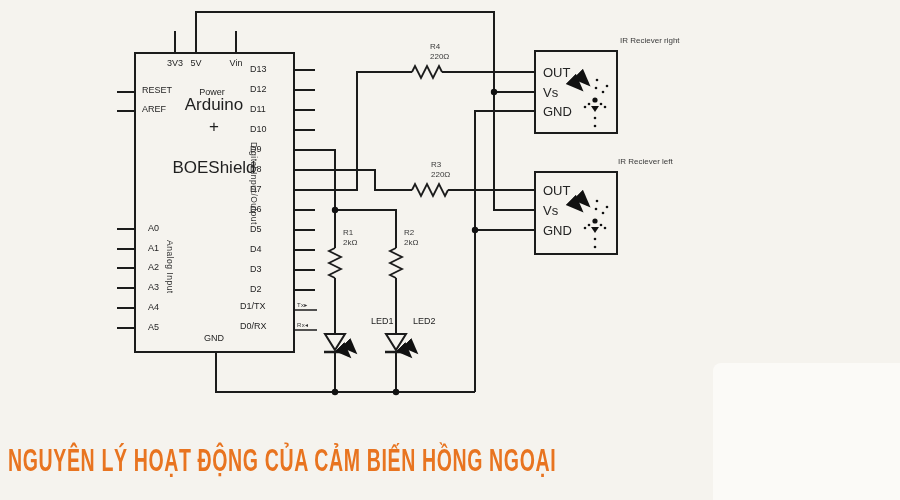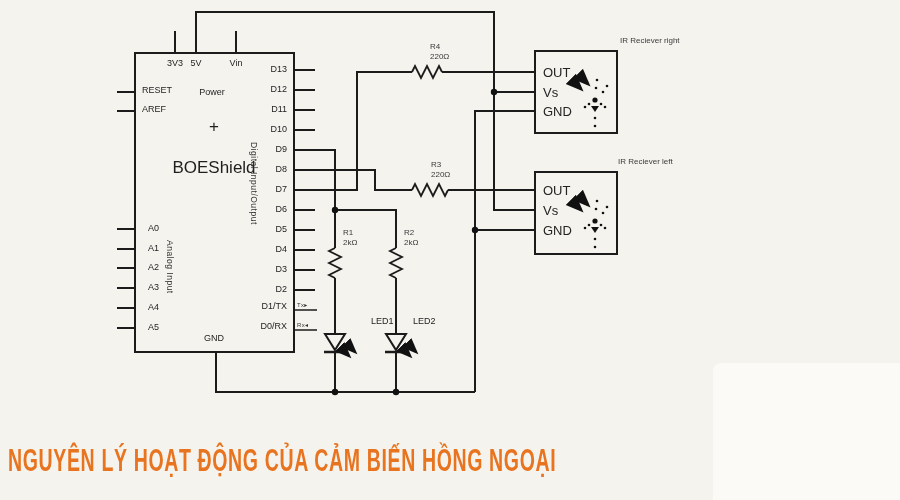--- a/index.html
+++ b/index.html
@@ -12,21 +12,21 @@
     position:absolute; left:713px; top:363px; width:187px; height:137px;
     background:#FBFAF7; border-radius:8px 0 0 0;
   }
   svg.wires{position:absolute; left:0; top:0;}
   .lbl{position:absolute; color:#242424; white-space:nowrap; line-height:1;}
   .f9{font-size:9px;}
   .f8{font-size:8px; color:#3a3a3a;}
   .f11{font-size:13px;}
   .big{font-size:17px; color:#1f1f1f;}
   .ctr{text-align:center;}
-  .rt{text-align:right;}
+  .rt{}
   .vtext{writing-mode:vertical-rl; font-size:8.5px; color:#333; letter-spacing:0.5px;}
   .board{
     position:absolute; left:134px; top:52px; width:161px; height:301px;
     border:2px solid #1b1b1b; box-sizing:border-box; background:transparent;
   }
   .tiny{font-size:6px; color:#333; letter-spacing:0.3px;}
   .title{
     position:absolute; left:8px; top:443px;
     font-size:31px; font-weight:bold; letter-spacing:1px;
     transform:scaleX(0.63); transform-origin:left center;
@@ -153,20 +153,21 @@
     </g>
   </svg>
 
   <div class="board"></div>
 
   <div class="lbl f9 ctr" style="left:163px;top:59px;width:24px">3V3</div>
   <div class="lbl f9 ctr" style="left:186px;top:59px;width:20px">5V</div>
   <div class="lbl f9 ctr" style="left:224px;top:59px;width:24px">Vin</div>
   <div class="lbl f9 ctr" style="left:192px;top:88px;width:40px">Power</div>
 
+  <div class="lbl big ctr" style="left:154px;top:96px;width:120px">Arduino</div>
   <div class="lbl big ctr" style="left:154px;top:118px;width:120px">+</div>
   <div class="lbl big ctr" style="left:154px;top:159px;width:120px">BOEShield</div>
 
   <div class="lbl f9" style="left:142px;top:86px">RESET</div>
   <div class="lbl f9" style="left:142px;top:105px">AREF</div>
   <div class="lbl f9" style="left:148px;top:224px">A0</div>
   <div class="lbl f9" style="left:148px;top:244px">A1</div>
   <div class="lbl f9" style="left:148px;top:263px">A2</div>
   <div class="lbl f9" style="left:148px;top:283px">A3</div>
   <div class="lbl f9" style="left:148px;top:303px">A4</div>

